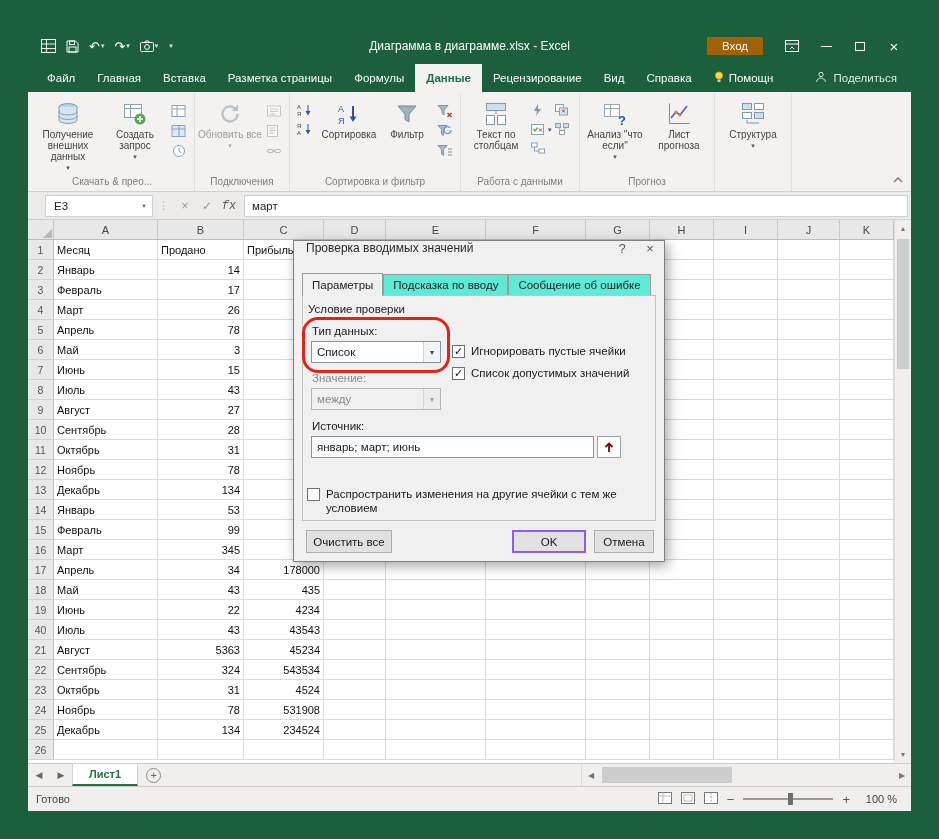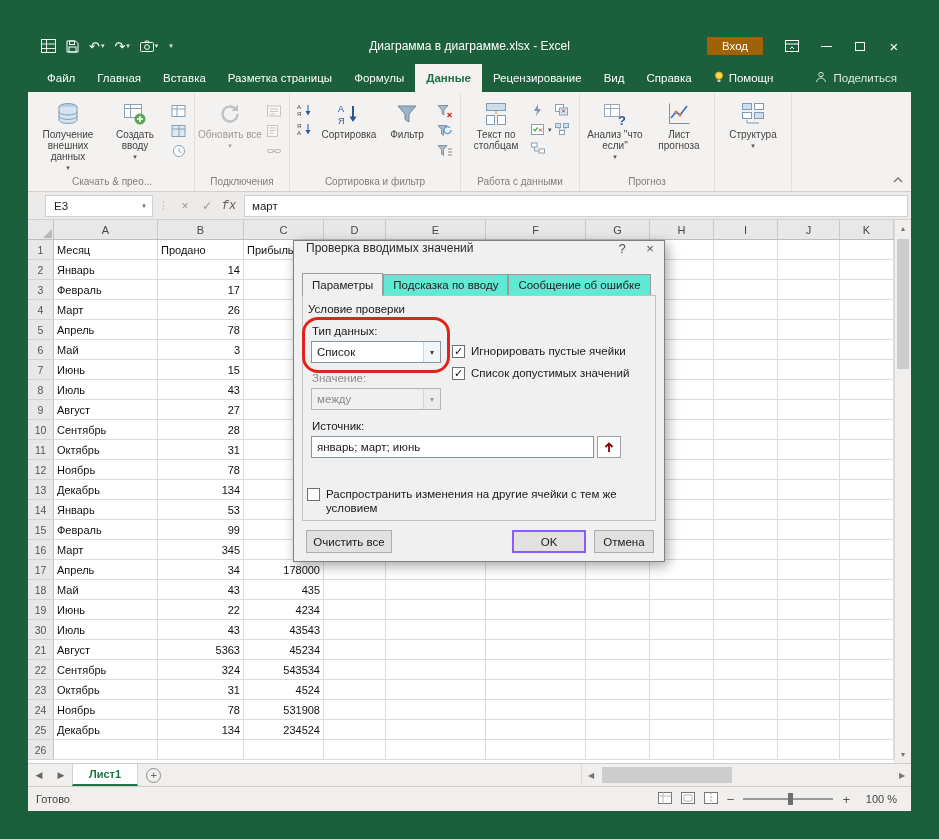--- a/index.html
+++ b/index.html
@@ -216,21 +216,21 @@
         </div>
         <div class="rbig">
           <span class="ric">
             <svg width="26" height="26">
                 <rect x="2.5" y="3.5" width="17" height="13" fill="#ffffff" stroke="#8aa0b5"></rect>
                 <path d="M2.5 7.5h17M8.5 3.5v13" stroke="#8aa0b5"></path>
                 <circle cx="18" cy="18" r="5.5" fill="#5aa657"></circle>
                 <path d="M18 15v6M15 18h6" stroke="#fff" stroke-width="1.6"></path>
               </svg>
           </span>
-          <span>Создать вводу</span>
+          <span>Создать запрос</span>
           <span class="caret">▾</span>
         </div>
         <div class="minicol">
           <span class="micon">
             <svg width="16" height="14">
                 <rect x="1" y="1.5" width="13" height="11" fill="#fff" stroke="#8aa0b5"></rect>
                 <path d="M1 5h13M6 1.5v11" stroke="#8aa0b5"></path>
               </svg>
           </span>
           <span class="micon">
@@ -749,21 +749,21 @@
             <div class="cell" style="width: 62px;"></div>
             <div class="cell" style="width: 100px;"></div>
             <div class="cell" style="width: 100px;"></div>
             <div class="cell" style="width: 64px;"></div>
             <div class="cell" style="width: 64px;"></div>
             <div class="cell" style="width: 64px;"></div>
             <div class="cell" style="width: 62px;"></div>
             <div class="cell" style="width: 54px;"></div>
           </div>
           <div class="grow">
-            <div class="rh">30</div>
+            <div class="rh">40</div>
             <div class="cell" style="width: 104px;">Июль</div>
             <div class="cell num" style="width: 86px;">43</div>
             <div class="cell num" style="width: 80px;">43543</div>
             <div class="cell" style="width: 62px;"></div>
             <div class="cell" style="width: 100px;"></div>
             <div class="cell" style="width: 100px;"></div>
             <div class="cell" style="width: 64px;"></div>
             <div class="cell" style="width: 64px;"></div>
             <div class="cell" style="width: 64px;"></div>
             <div class="cell" style="width: 62px;"></div>

